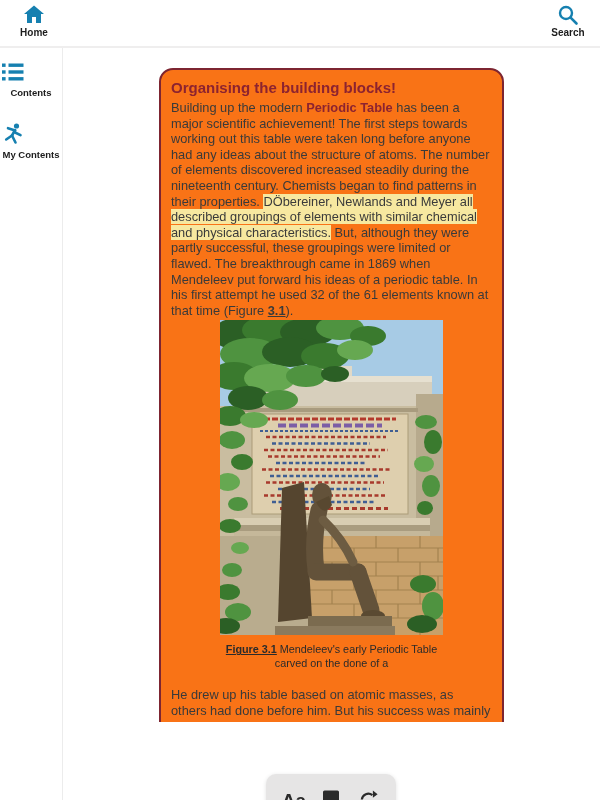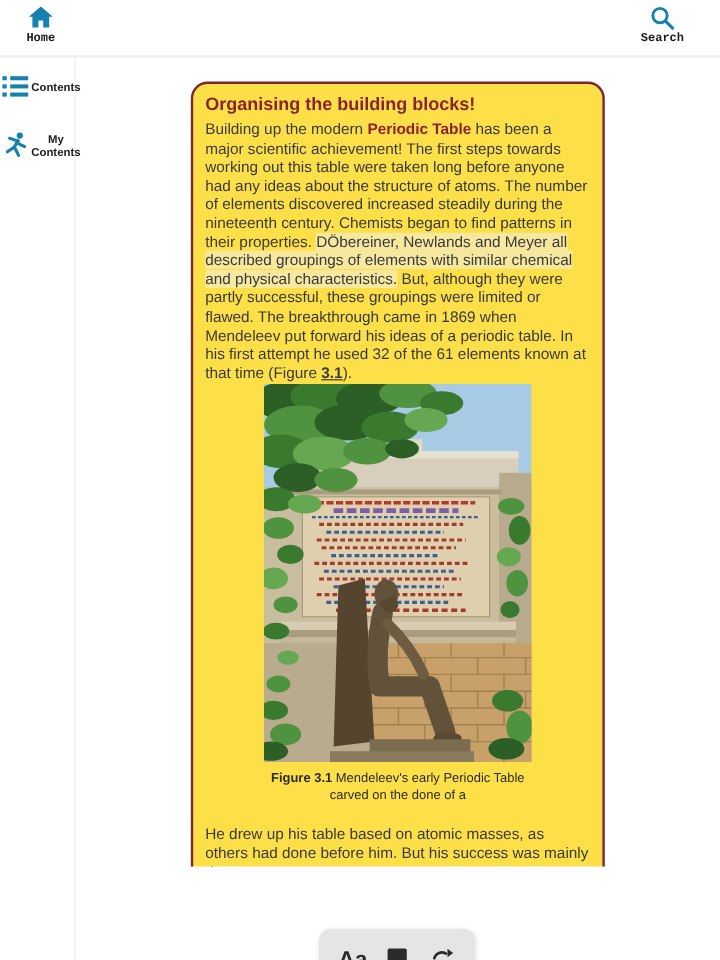--- a/index.html
+++ b/index.html
@@ -5,73 +5,73 @@
   html,body{margin:0;padding:0;}
   body{
     width:600px;height:800px;position:relative;overflow:hidden;
     background:#ffffff;
     font-family:"Liberation Sans",sans-serif;
     -webkit-font-smoothing:antialiased;
   }
   
   .topbar{
     position:absolute;top:0;left:0;width:600px;height:46px;
-    background:#fff;border-bottom:2px solid #efeeee;z-index:10;font-family:Liberation Mono, monospace;
+    background:#fff;border-bottom:2px solid #efeeee;z-index:10;
   }
   .nav-item{
     position:absolute;top:3px;display:flex;flex-direction:column;
     align-items:center;width:56px;cursor:pointer;
   }
   .nav-item .nav-icon{width:24px;height:24px;display:block;}
   .nav-label{
     font-size:10px;font-weight:bold;color:#1c1c1c;margin-top:0px;line-height:12px;
   }
   .nav-home{left:6px;}
-  .nav-search{right:20px;}
+  .nav-search{right:4px;}
   
   .sidebar{
     position:absolute;top:48px;left:0;width:62px;height:752px;
     background:#fff;border-right:1px solid #ececec;z-index:9;
   }
   .side-item{
-    display:flex;flex-direction:row;align-items:center;
+    display:flex;flex-direction:column;
     margin-top:12px;cursor:pointer;
   }
   .side-item + .side-item{margin-top:24px;}
   .side-item .side-icon{width:26px;height:24px;display:block;}
   .side-label{
     font-size:9.5px;font-weight:bold;color:#1c1c1c;margin-top:3px;line-height:11px;
     text-align:center;
   }
   
   .viewport{
     position:absolute;top:48px;left:63px;width:537px;height:674px;
     overflow:hidden;background:#fff;
   }
   .card{
     width:345px;height:710px;margin:20px auto 0;
     border:2px solid #7d2531;border-radius:14px;
-    padding:8px 10px 20px;box-sizing:border-box;background:#fde047;
+    padding:8px 10px 20px;box-sizing:border-box;background:#f97316;
   }
   .heading{
     font-size:15px;font-weight:bold;color:#8c2330;margin:0 0 3px;line-height:19px;
   }
   .body-text{
     font-size:12.8px;line-height:15.6px;color:#3a3a3a;margin:0;
   }
   .body-text .bold-red{color:#8c2330;font-weight:bold;text-align:center;}
   .body-text .bold{font-weight:bold;text-decoration:underline;}
   mark.hl{background:#f7e8a0;color:#3a3a3a;padding:0;}
   figure.photo-fig{margin:2px auto 0;width:223px;}
   .photo{display:block;width:223px;height:315px;}
   figcaption{
     font-size:10.8px;line-height:13.5px;color:#2b2b2b;text-align:center;
     margin:8px -6px 0;
   }
-  figcaption .cap-bold{font-weight:bold;}
+  figcaption .cap-bold{font-weight:bold;text-decoration:underline;}
   figcaption .cap-line2{display:block;}
   .p2{margin-top:17px;}
   
   .toolbar{
     position:absolute;left:266px;top:774px;width:130px;height:53px;
     background:#e6e5e5;border-radius:10px;z-index:11;
     display:flex;align-items:center;justify-content:center;gap:13px;
     box-shadow:0 1px 4px rgba(0,0,0,0.12);
   }
   .tb-btn{display:flex;align-items:center;justify-content:center;cursor:pointer;}

